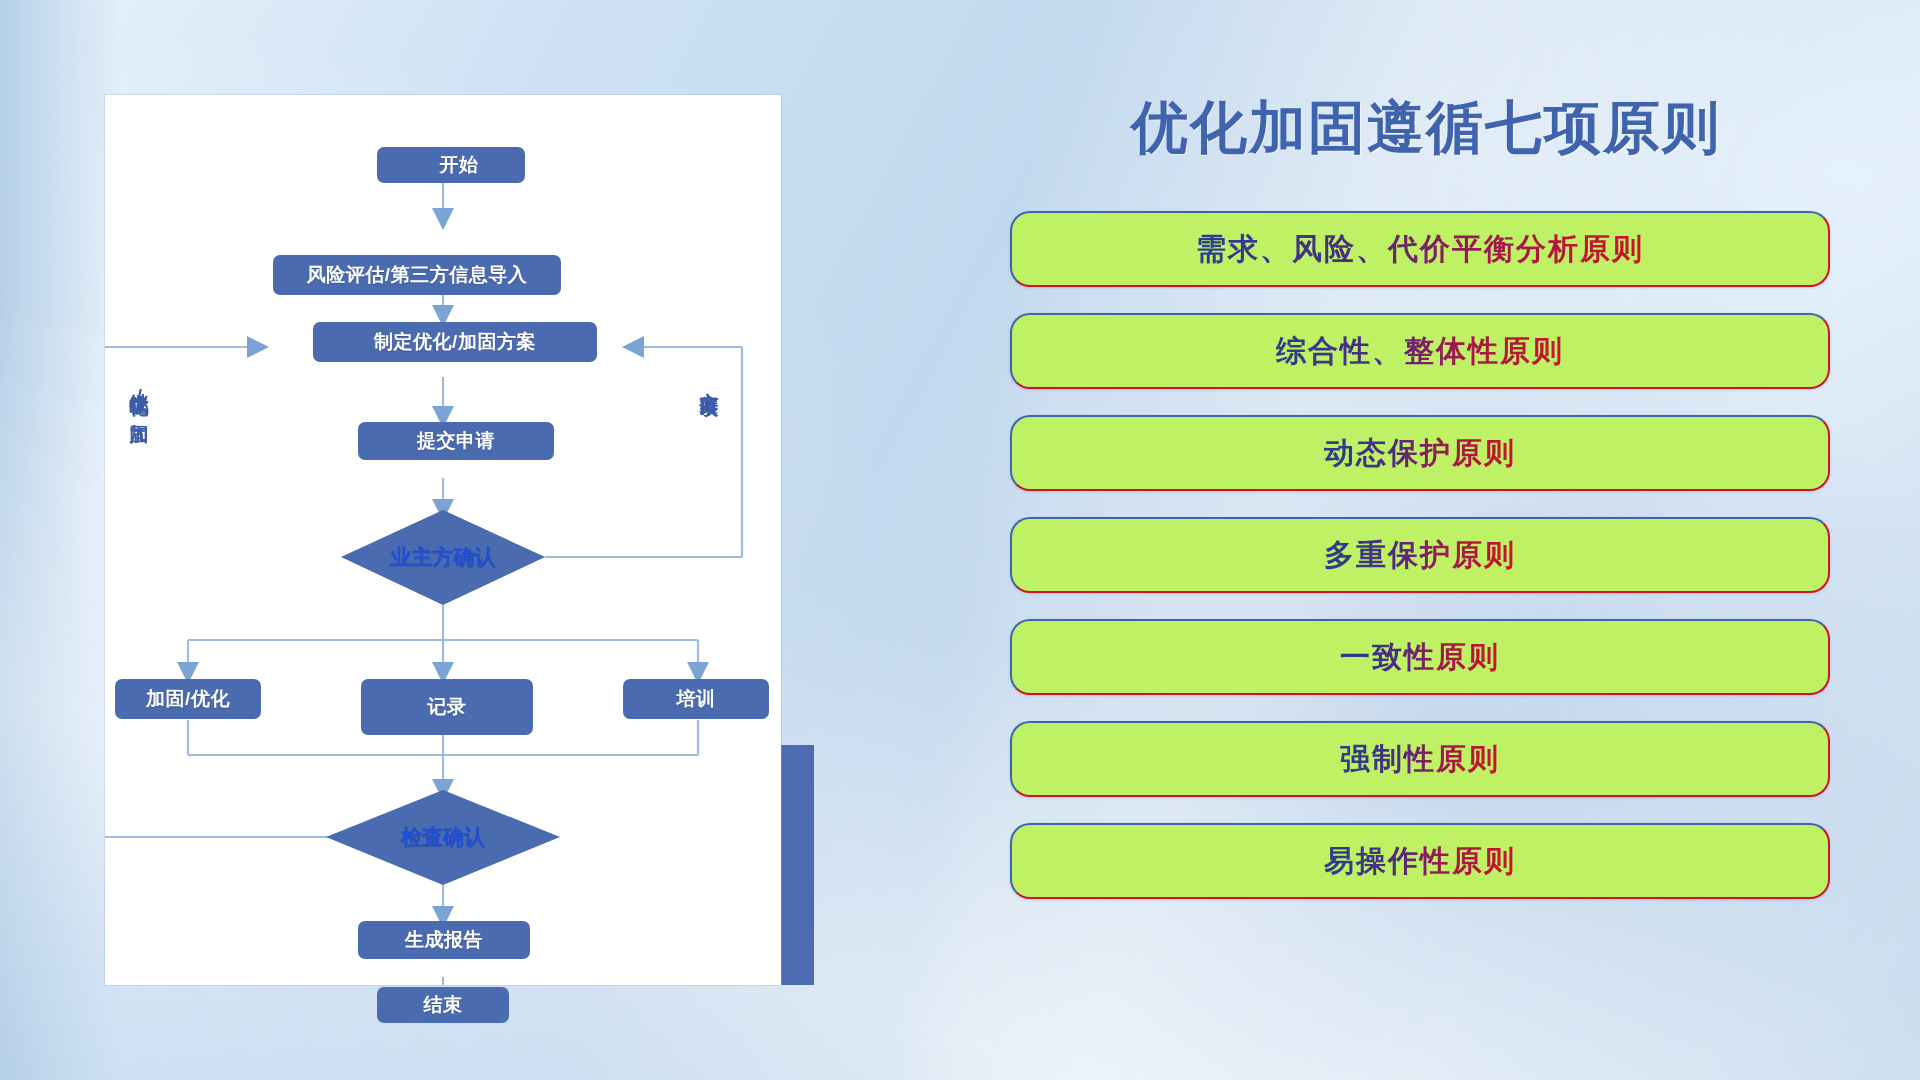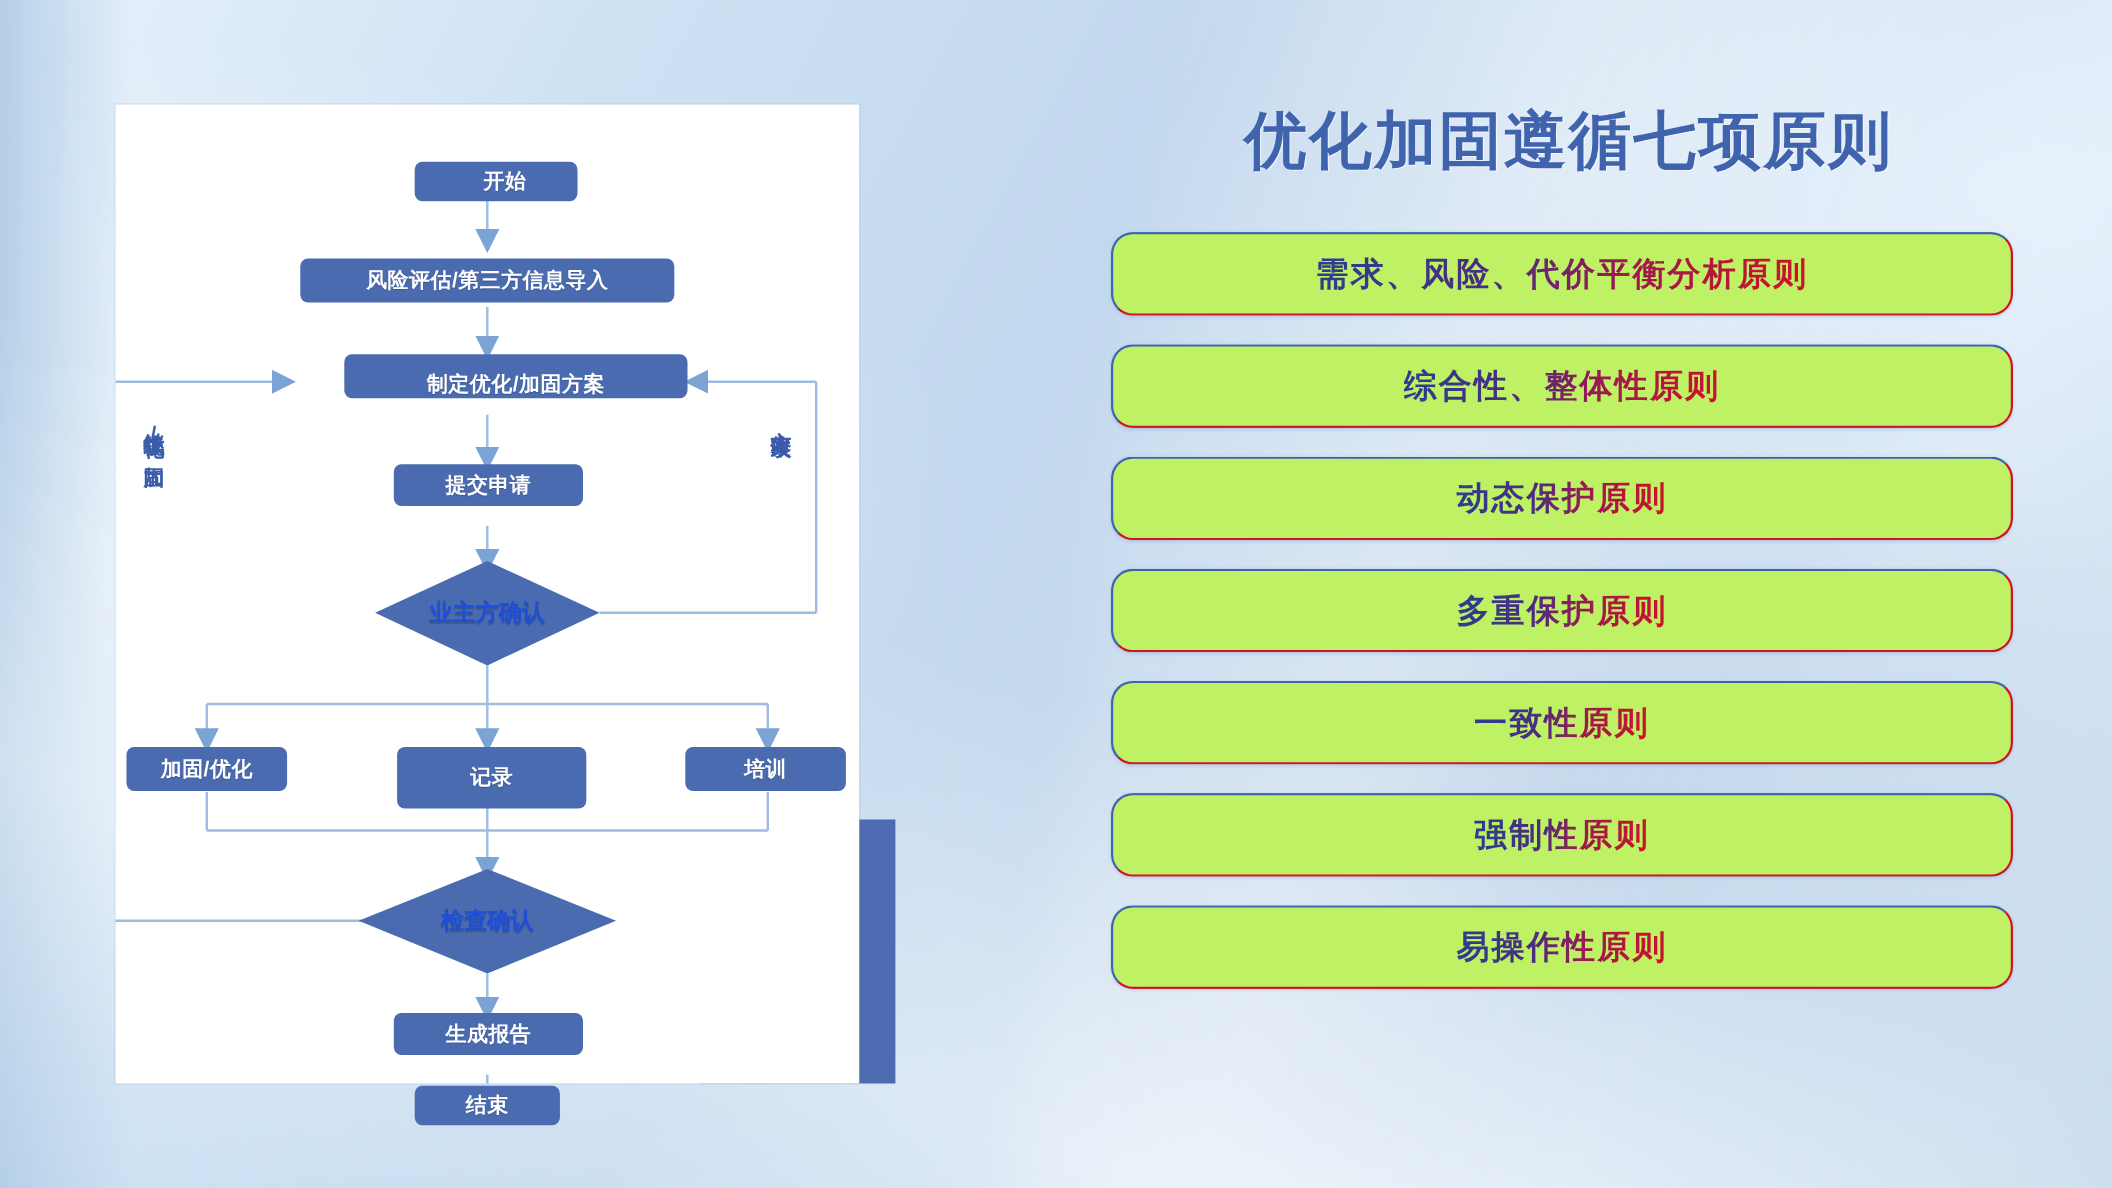--- a/index.html
+++ b/index.html
@@ -130,29 +130,29 @@
       </g>
 
       <polygon points="338,415 440,462 338,510 236,462" fill="#4a6bb0"></polygon>
       <polygon points="338,695 455,742 338,790 221,742" fill="#4a6bb0"></polygon>
     </svg>
 
     <div class="node" style="left:272px;top:52px;width:132px;height:36px;padding-left:16px;">
       <span>开始</span>
     </div>
 
-    <div class="node" style="left:168px;top:140px;width:340px;height:40px;align-items:center;">
+    <div class="node" style="left:168px;top:160px;width:288px;height:40px;align-items:center;">
       <span>风险评估/第三方信息导入</span>
     </div>
 
-    <div class="node" style="left:208px;top:227px;width:312px;height:40px;align-items:flex-end;">
+    <div class="node" style="left:208px;top:227px;width:284px;height:40px;">
       <span>制定优化/加固方案</span>
     </div>
 
-    <div class="node" style="left:253px;top:327px;width:172px;height:38px;">
+    <div class="node" style="left:253px;top:327px;width:196px;height:38px;">
       <span>提交申请</span>
     </div>
 
     <div class="diamond-label" style="left:236px;top:440px;width:204px;height:44px;">
       <span>业主方确认</span>
     </div>
 
     <div class="node" style="left:10px;top:584px;width:146px;height:40px;">
       <span>加固/优化</span>
     </div>

